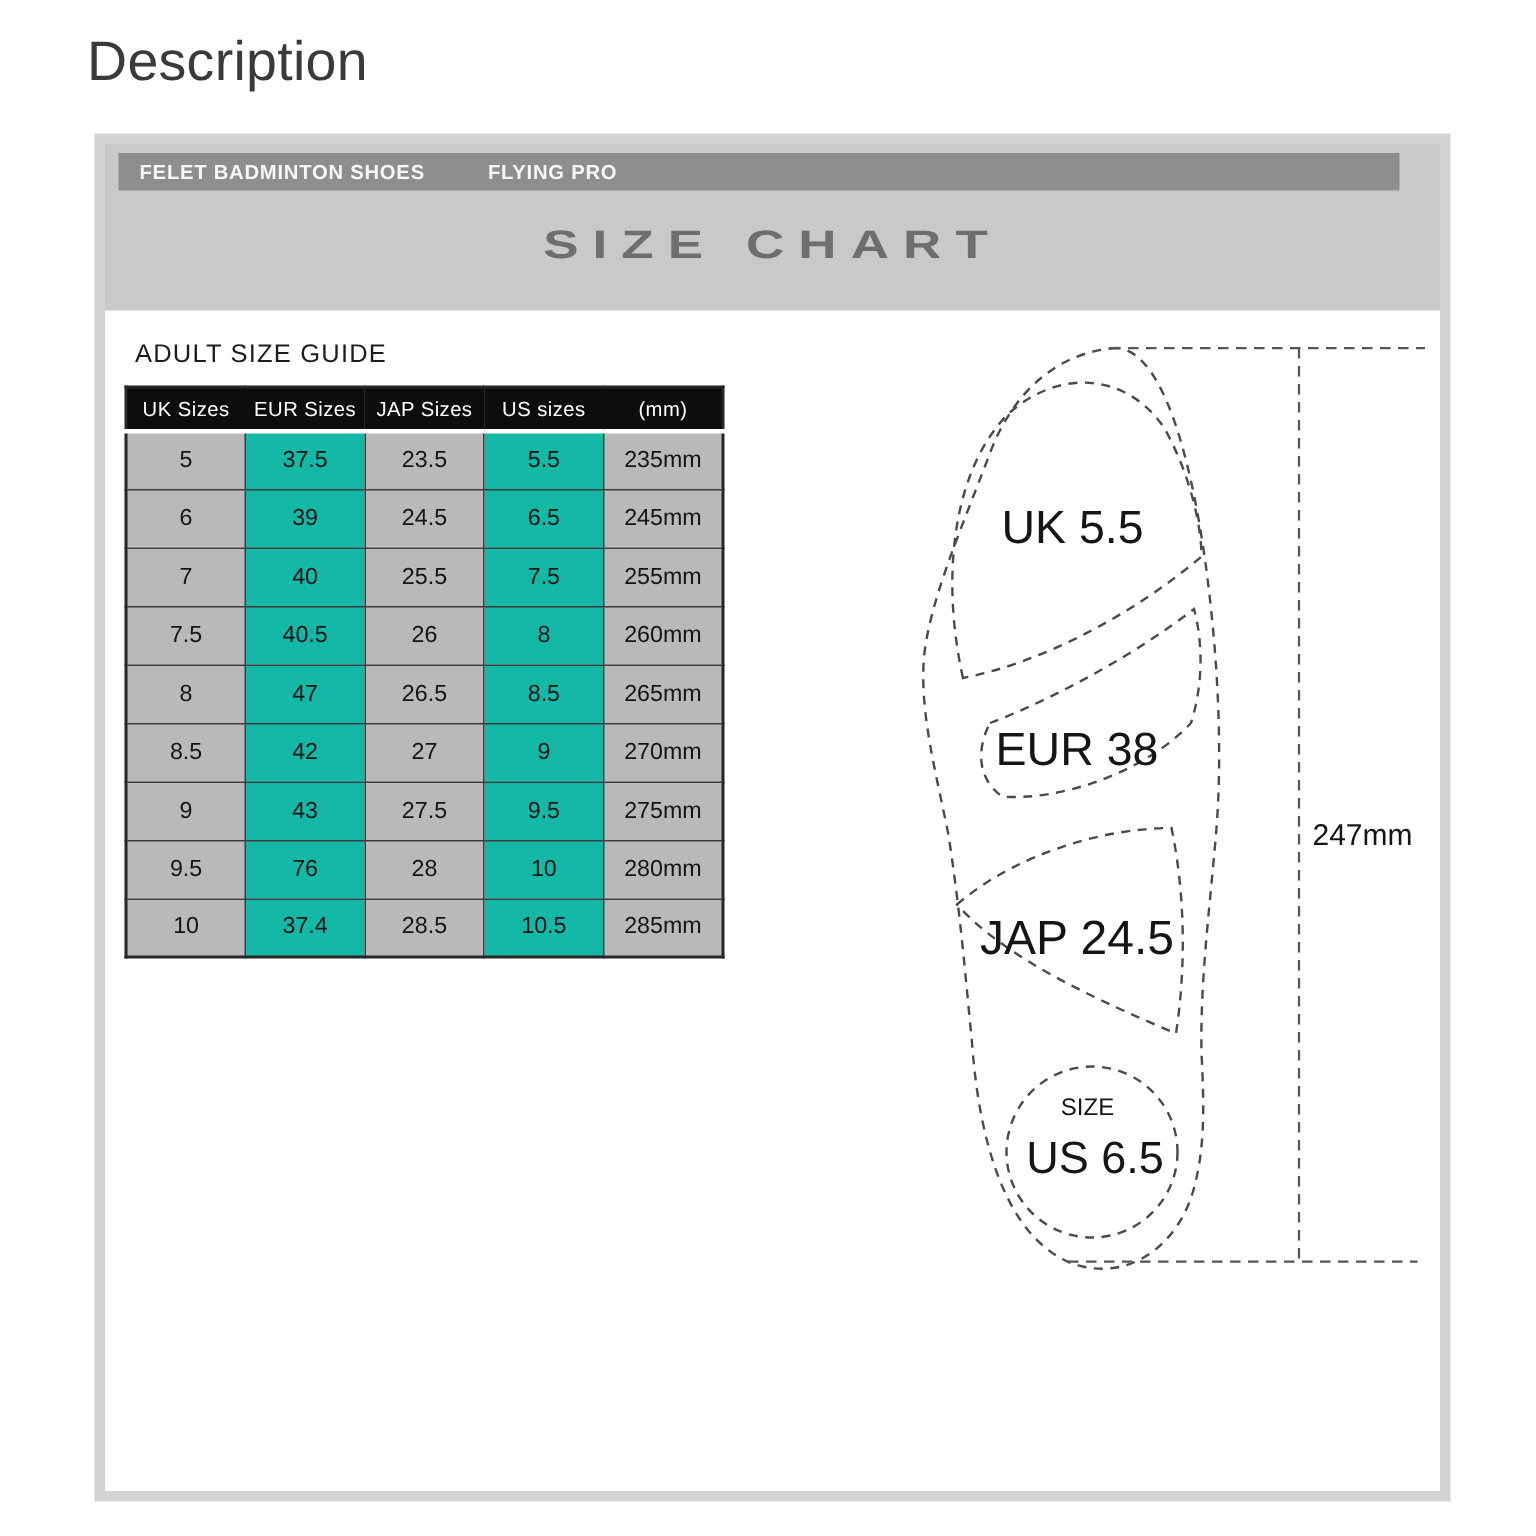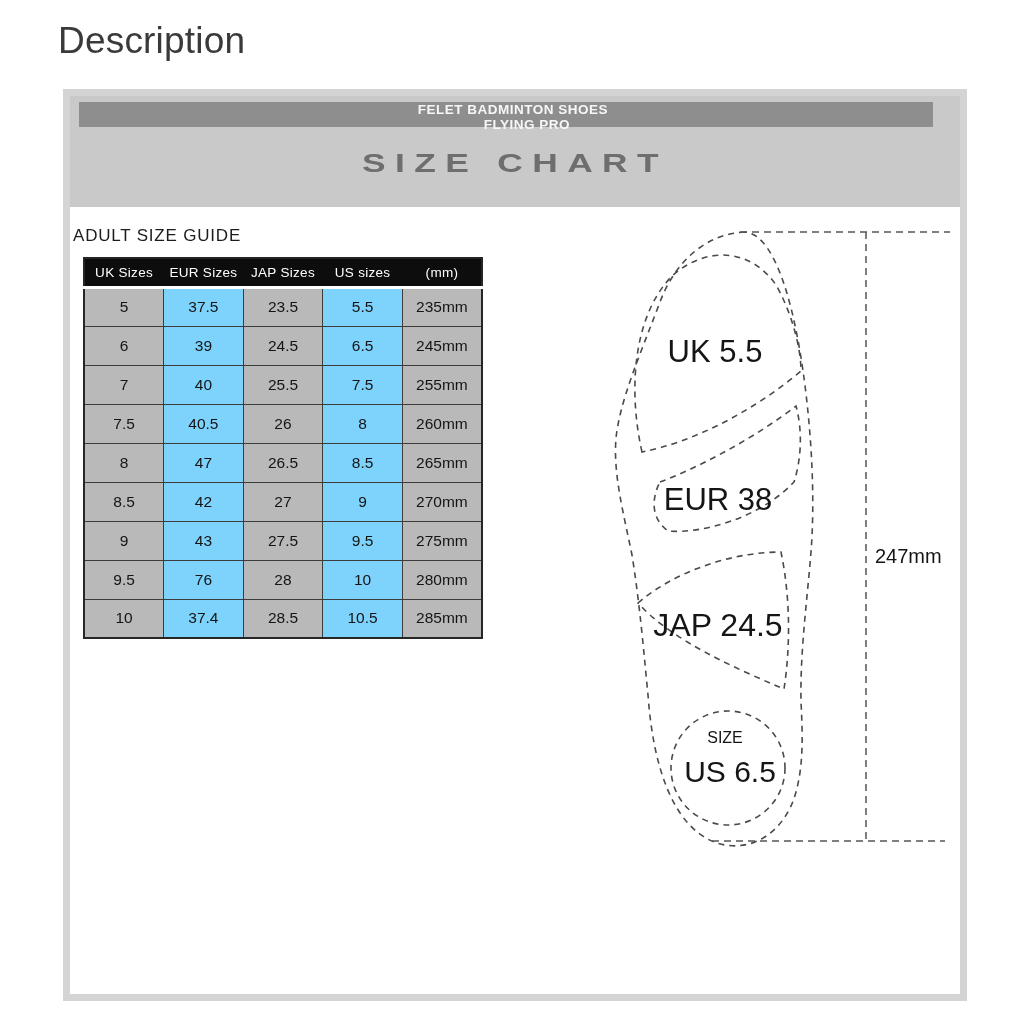--- a/index.html
+++ b/index.html
@@ -11,40 +11,40 @@
   .page-title { position:absolute; left:58px; top:20px;
     font-size:37px; font-weight:400; color:#3a3a3a; letter-spacing:0.2px; }
 
   .panel { position:absolute; left:63px; top:89px; width:904px; height:912px;
     border:7px solid #d4d4d4; background:#ffffff; }
 
   .banner { position:absolute; left:0; top:0; width:100%; height:111px;
     background:#c9c9c9; }
   .brand-bar { position:absolute; left:9px; right:27px; top:6px; height:25px;
     background:#8e8e8e; display:flex; align-items:center;
-    color:#f7f7f7; font-size:13.5px; font-weight:700; letter-spacing:0.5px;flex-direction:column; }
+    color:#f7f7f7; font-size:13.5px; font-weight:700; letter-spacing:0.5px; }
   .brand-bar .brand { margin-left:14px; }
   .brand-bar .model { margin-left:42px; }
   .banner-title { position:absolute; left:0; top:48px; width:100%;
     text-align:center; font-size:34px; font-weight:700; color:#6e6e6e;
     letter-spacing:9px; transform:scale(1.04,0.78); }
 
-  .section-title { position:absolute; left:3px; top:130px;
+  .section-title { position:absolute; left:20px; top:130px;
     font-size:17px; font-weight:400; color:#1c1c1c; letter-spacing:0.8px; }
 
   table.size-table { position:absolute; left:13px; top:161px; width:400px;
     border-collapse:collapse; table-layout:fixed;
     border:2px solid #262626; }
   table.size-table th { background:#0d0d0d; color:#ffffff; font-weight:400;
     font-size:13.5px; height:29px; text-align:center; letter-spacing:0.3px;
     border:1px solid #0d0d0d; border-bottom:3px solid #ffffff;margin-top:23px; }
   table.size-table td { height:39px; text-align:center; font-size:15.5px;
     color:#141414; border:1px solid #3c3c3c; }
   table.size-table td.shaded { background:#b9b9b9; }
-  table.size-table td.plain  { background:#7dd3fc; }
+  table.size-table td.plain  { background:#14b8a6; }
 
   .footprint-svg { position:absolute; left:530px; top:124px; }
   .fp-label { fill:#151515; font-family:"Liberation Sans", sans-serif; }
 </style>
 </head>
 <body>
 
 <div class="page">
 
   <div class="page-title">Description</div>

